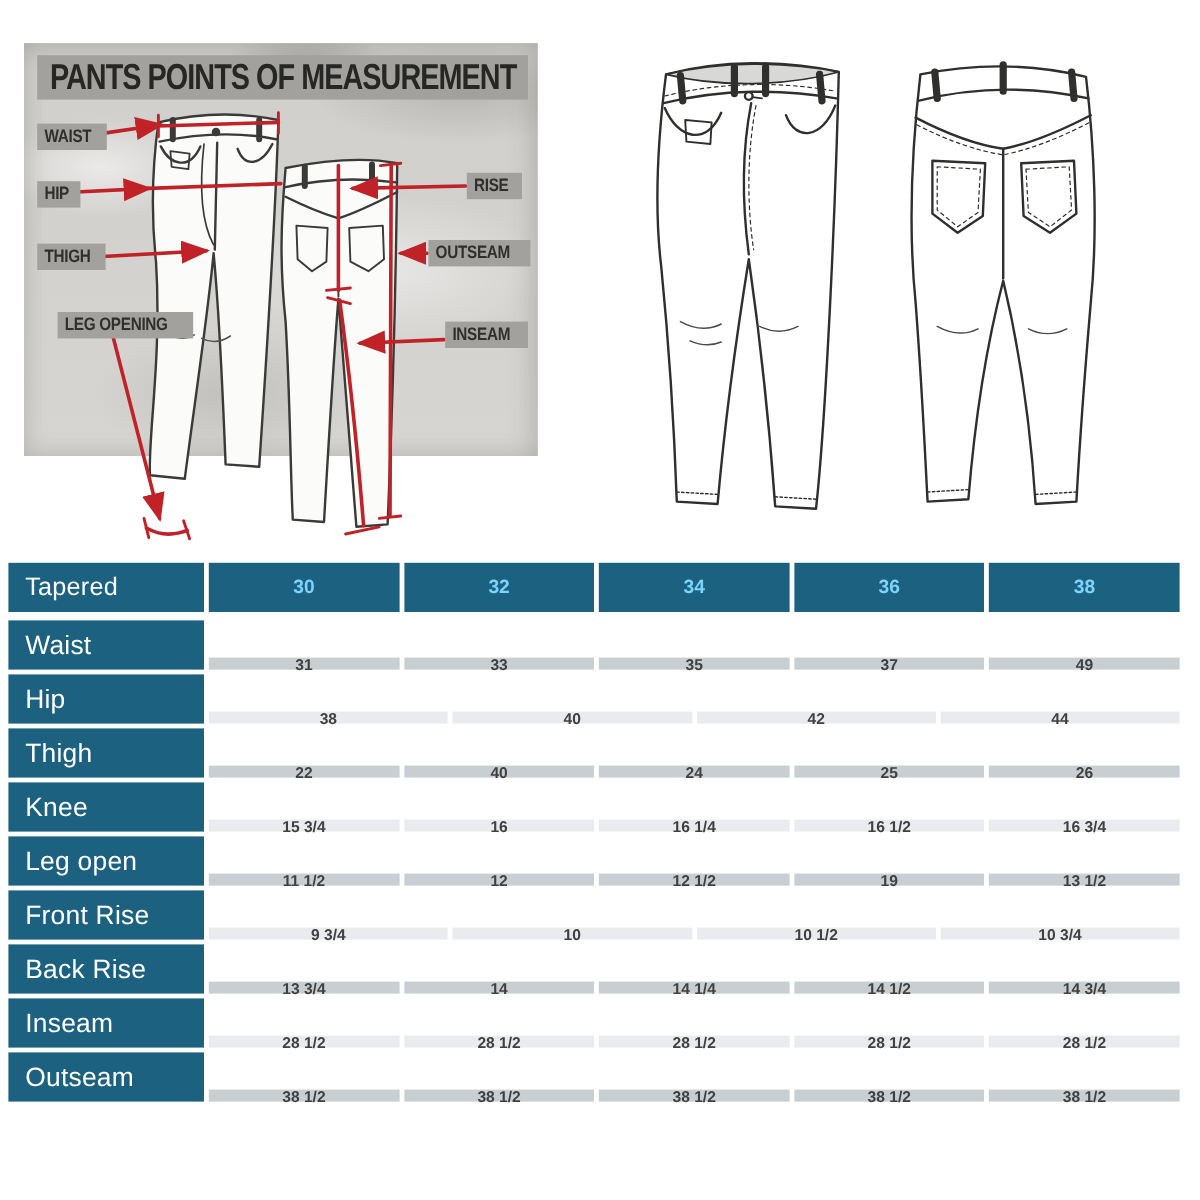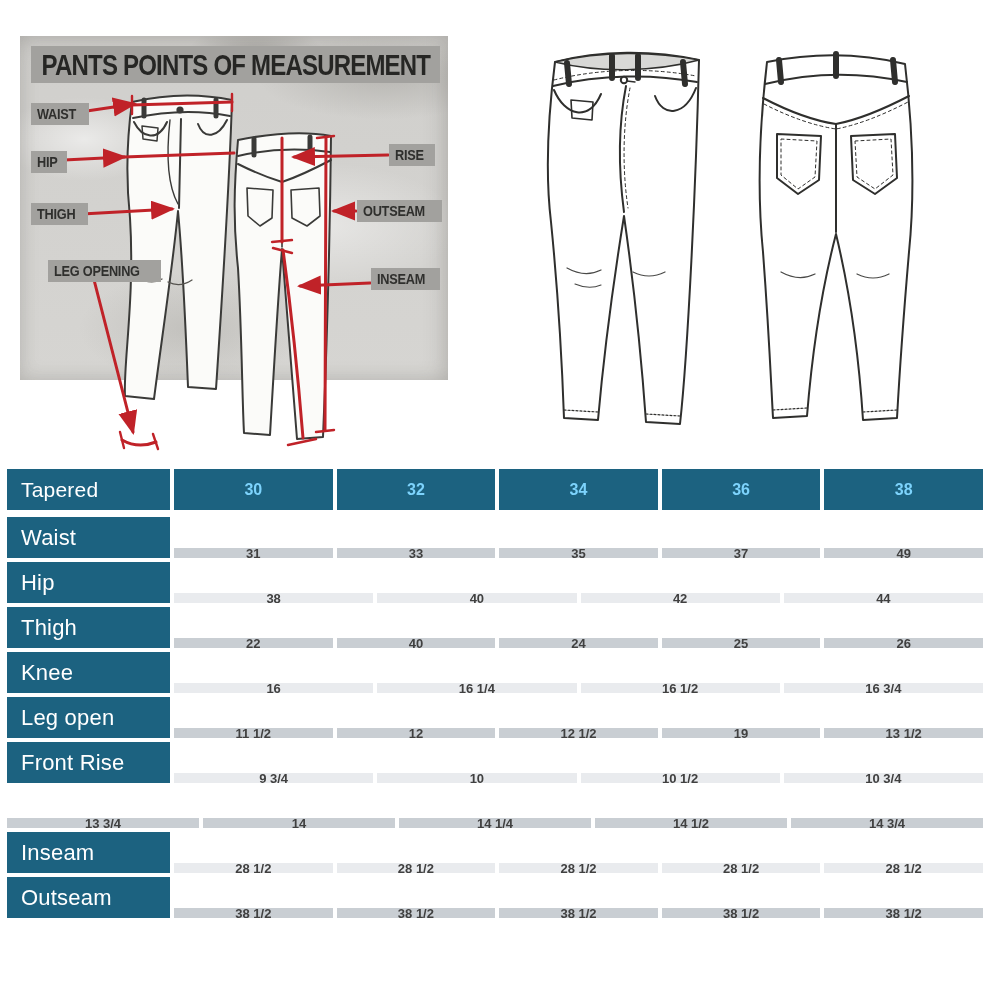--- a/index.html
+++ b/index.html
@@ -222,20 +222,21 @@
     <div class="t-label">Thigh</div>
     <div class="t-cell">22</div>
     <div class="t-cell">40</div>
     <div class="t-cell">24</div>
     <div class="t-cell">25</div>
     <div class="t-cell">26</div>
   </div>
 
   <div class="t-row light">
     <div class="t-label">Knee</div>
+    <div class="t-cell">15 3/4</div>
     <div class="t-cell">16</div>
     <div class="t-cell">16 1/4</div>
     <div class="t-cell">16 1/2</div>
     <div class="t-cell">16 3/4</div>
   </div>
 
   <div class="t-row dark">
     <div class="t-label">Leg open</div>
     <div class="t-cell">11 1/2</div>
     <div class="t-cell">12</div>
@@ -246,20 +247,21 @@
 
   <div class="t-row light">
     <div class="t-label">Front Rise</div>
     <div class="t-cell">9 3/4</div>
     <div class="t-cell">10</div>
     <div class="t-cell">10 1/2</div>
     <div class="t-cell">10 3/4</div>
   </div>
 
   <div class="t-row dark">
+    <div class="t-label">Back Rise</div>
     <div class="t-cell">13 3/4</div>
     <div class="t-cell">14</div>
     <div class="t-cell">14 1/4</div>
     <div class="t-cell">14 1/2</div>
     <div class="t-cell">14 3/4</div>
   </div>
 
   <div class="t-row light">
     <div class="t-label">Inseam</div>
     <div class="t-cell">28 1/2</div>

